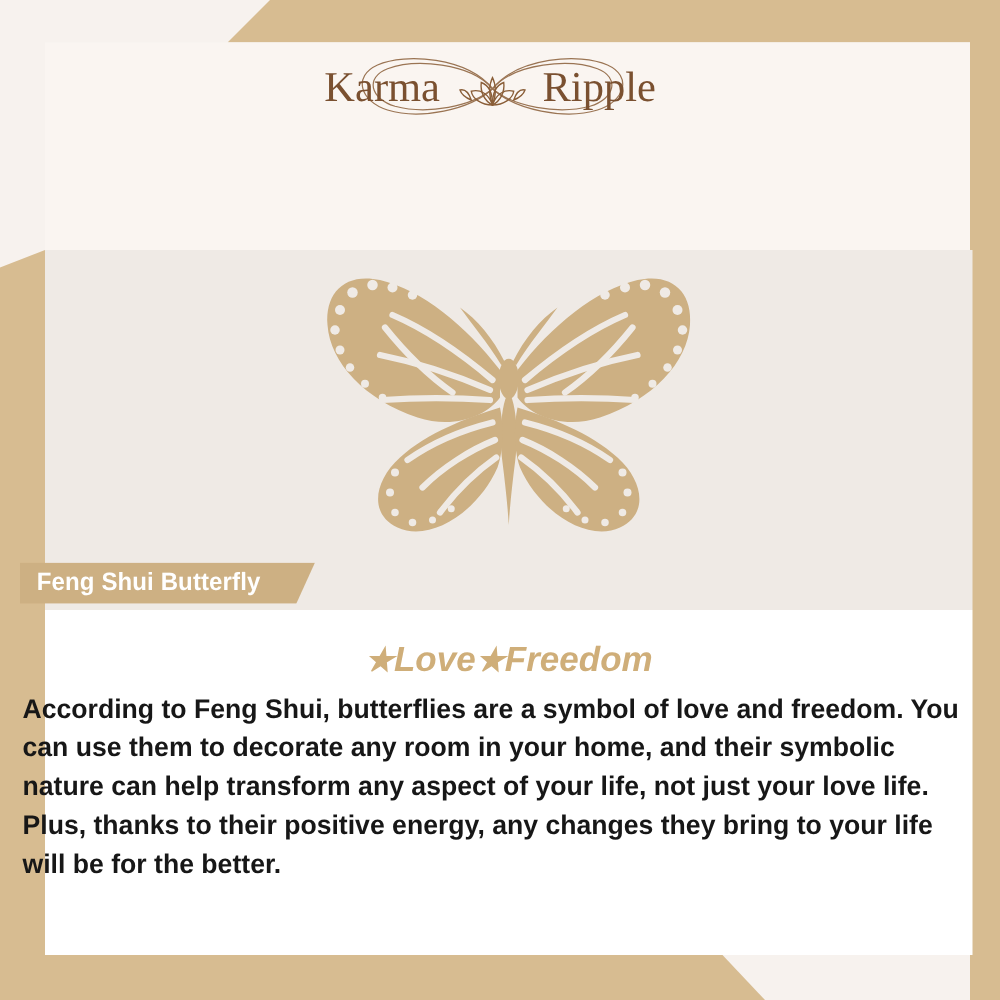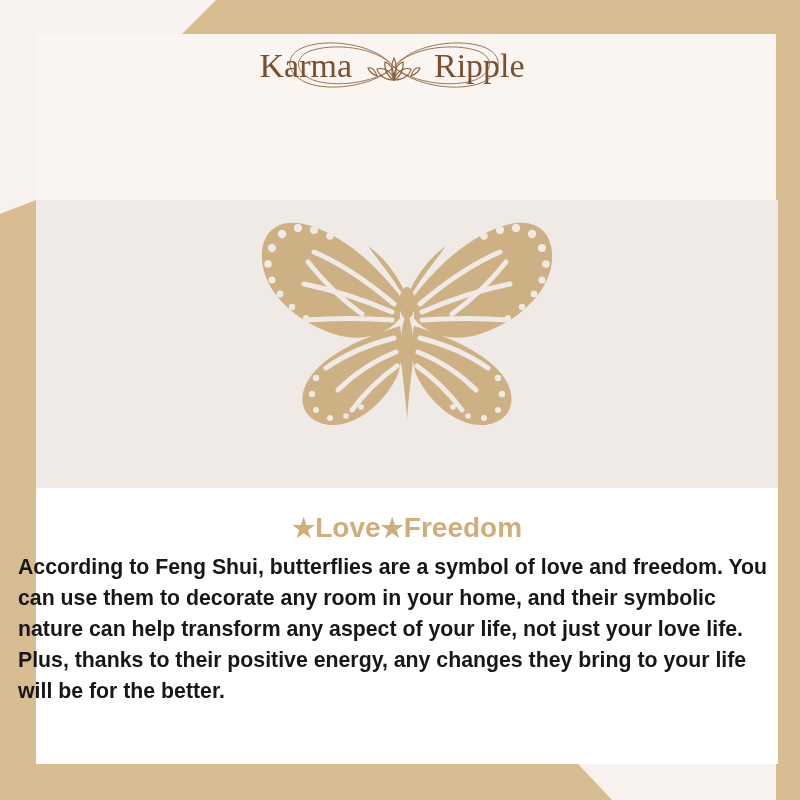--- a/index.html
+++ b/index.html
@@ -34,21 +34,21 @@
 
   
   .page{
     position:absolute;left:36px;top:34px;width:742px;height:730px;
     background:#faf5f1;
   }
 
   
   .logo-wrap{
     position:absolute;left:0;right:12px;top:36px;height:66px;
-    display:flex;align-items:flex-start;justify-content:center;
+    display:flex;align-items:flex-end;justify-content:center;
   }
   .logo-svg{display:block;}
 
   
   .title-band{
     position:absolute;left:165px;top:142px;width:470px;height:54px;
     background:#fdfbf9;
     display:flex;align-items:center;justify-content:center;
   }
   .title-text{
@@ -82,21 +82,21 @@
   
   .content{
     position:absolute;left:36px;top:488px;width:742px;height:276px;
     background:#ffffff;
   }
   .kicker{
     position:absolute;left:0;right:0;top:24px;
     text-align:center;
     font-family:"Liberation Sans Narrow","Liberation Sans",sans-serif;
     font-weight:bold;font-size:28px;color:#cfae79;
-    white-space:nowrap;letter-spacing:0;
+    white-space:nowrap;letter-spacing:0;font-style:italic;
   }
   .kicker .star{font-size:26px;line-height:1;}
   .para{
     position:absolute;left:-18px;top:64px;width:776px;
     font-family:"Liberation Sans Narrow","Liberation Sans",sans-serif;
     font-weight:bold;
     font-size:21.5px;line-height:31px;color:#171717;
     transform:scaleX(.99);transform-origin:left top;
     text-align:left;
   }
@@ -207,19 +207,22 @@
         <circle cx="256" cy="170" r="3.2"></circle>
           <circle cx="260" cy="186" r="3.2"></circle>
         <circle cx="256" cy="202" r="3"></circle>
           <circle cx="242" cy="210" r="3"></circle>
         <circle cx="226" cy="208" r="2.8"></circle>
           <circle cx="211" cy="199" r="2.8"></circle>
       </g>
     </svg>
   </div>
 
+  <div class="ribbon">
+    <span class="ribbon-text">Feng Shui Butterfly</span>
+  </div>
 
   <div class="content">
     <div class="kicker"><span class="star">★</span><span>Love</span><span class="star">★</span><span>Freedom</span></div>
     <div class="para">According to Feng Shui, butterflies are a symbol of love and freedom. You can use them to decorate any room in your home, and their symbolic nature can help transform any aspect of your life, not just your love life. Plus, thanks to their positive energy, any changes they bring to your life will be for the better.</div>
   </div>
 
 </div>
 
 </body></html>

